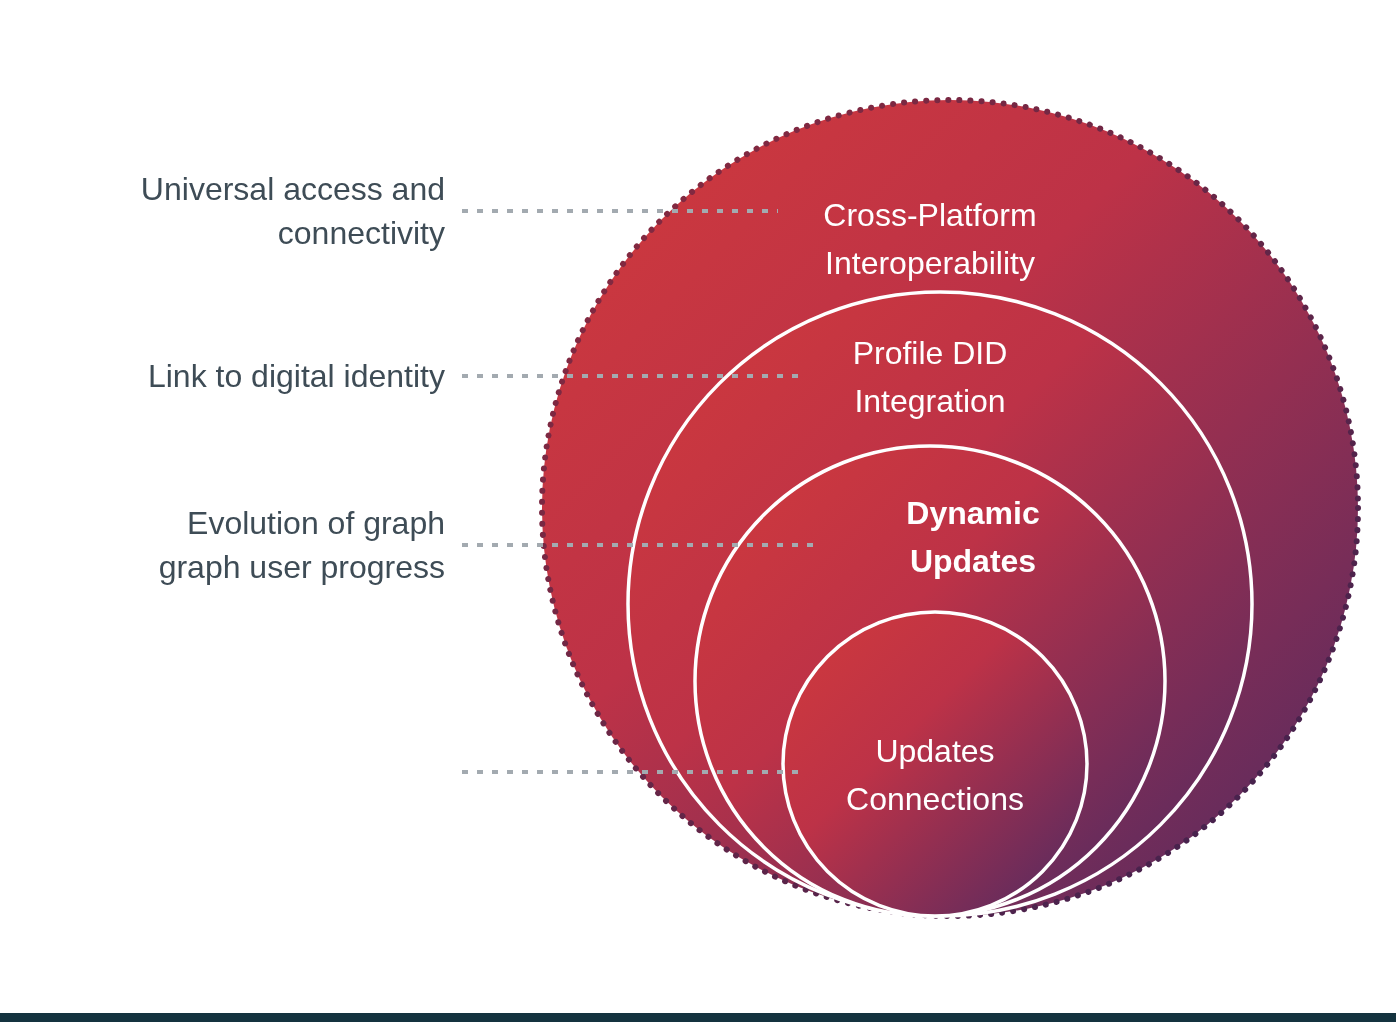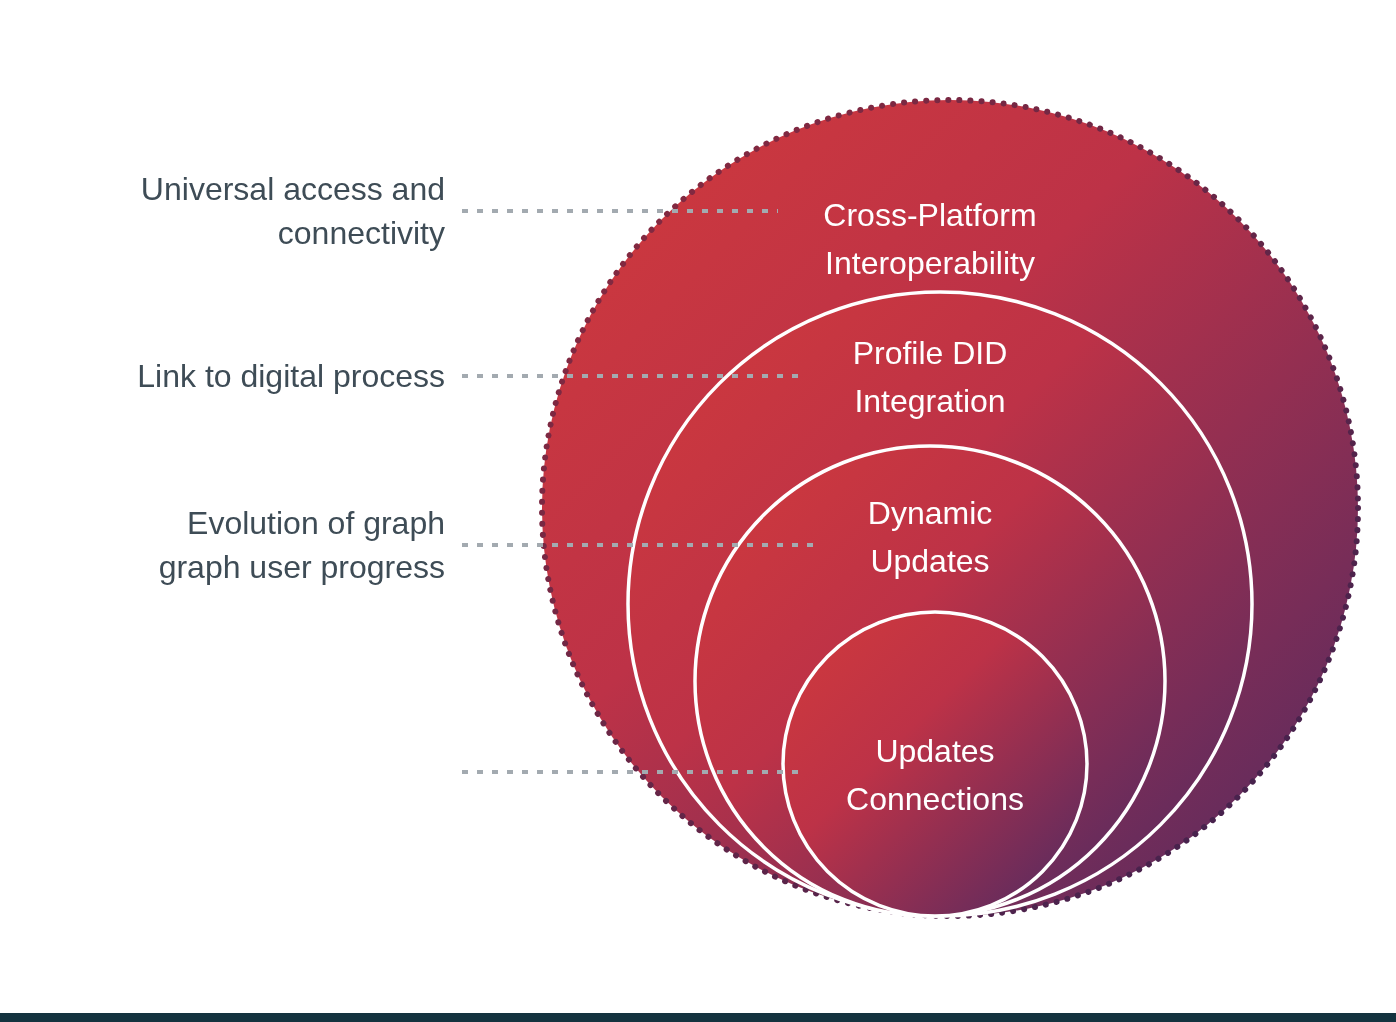--- a/index.html
+++ b/index.html
@@ -93,28 +93,28 @@
     <circle class="ring inner" cx="935" cy="764" r="152"></circle>
 
     <line class="leader" x1="462" y1="211" x2="778" y2="211"></line>
     <line class="leader" x1="462" y1="376" x2="800" y2="376"></line>
     <line class="leader" x1="462" y1="545" x2="820" y2="545"></line>
     <line class="leader" x1="462" y1="772" x2="800" y2="772"></line>
   </svg>
 
   <div class="annotation" style="top:167px; right:951px; width:370px;">Universal access and connectivity</div>
 
-  <div class="annotation" style="top:354px; right:951px; width:420px;">Link to digital process</div>
+  <div class="annotation" style="top:354px; right:951px; width:420px;">Link to digital identity</div>
 
   <div class="annotation" style="top:501px; right:951px; width:320px;">Evolution of graph graph user progress</div>
 
 
   <div class="ring-label" style="top:163px; left:780px; width:300px;margin-top:28px;">Cross-Platform Interoperability</div>
 
   <div class="ring-label" style="top:329px; left:810px; width:240px;">Profile DID Integration</div>
 
-  <div class="ring-label" style="top:489px; left:845px; width:170px;">Dynamic Updates</div>
+  <div class="ring-label" style="top:489px; left:888px; width:170px;font-weight:bold;">Dynamic Updates</div>
 
   <div class="ring-label" style="top:727px; left:825px; width:220px;">Updates Connections</div>
 
   <div class="footer-bar"></div>
 
 </div>
 
 </body></html>

